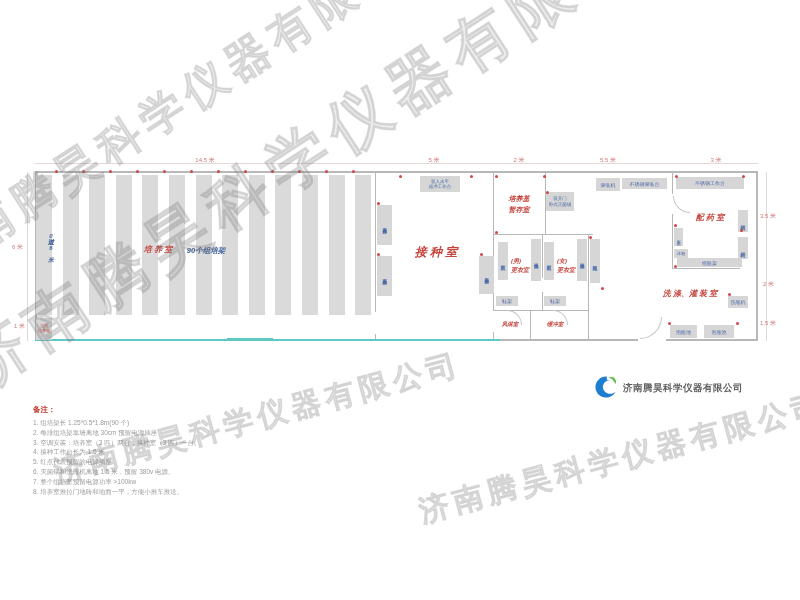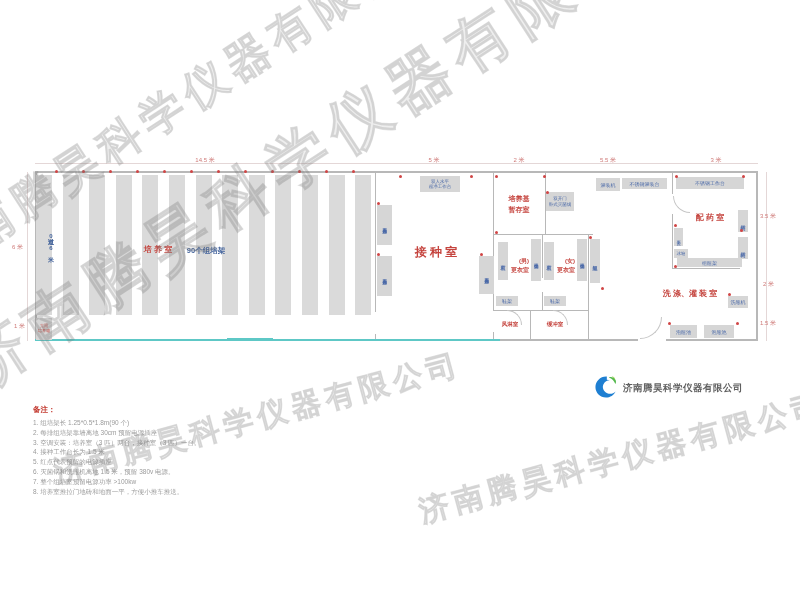--- a/index.html
+++ b/index.html
@@ -16,22 +16,22 @@
   
   .plan{position:absolute;left:0;top:0;width:800px;height:600px;z-index:2;}
   .wall{position:absolute;background:#b8b8b8;}
   .cyanline{position:absolute;background:#5ec8c6;}
   .dimline{position:absolute;background:#e4d7d7;}
   .rack{position:absolute;background:#dadada;}
   .eq{position:absolute;background:#d6d6d6;color:#4a69a8;display:flex;flex-direction:column;
       align-items:center;justify-content:center;text-align:center;line-height:1.2;overflow:hidden;}
   .eq.v{writing-mode:vertical-rl;text-orientation:upright;}
   .eq.red{color:#c5443e;}
-  .lbl{position:absolute;color:#c5443e;white-space:nowrap;text-align:right;line-height:1.5;
-       transform:translateX(-50%);font-weight:700;}
+  .lbl{position:absolute;color:#c5443e;white-space:nowrap;text-align:left;line-height:1.5;
+       transform:translateX(-50%);font-weight:700;font-style:italic;}
   .lbl.blue{color:#44649c;}
   .lbl.v{writing-mode:vertical-rl;text-orientation:upright;transform:none;line-height:1;}
   .dim{position:absolute;color:#cf7a78;white-space:nowrap;font-size:6px;transform:translateX(-50%);}
   .dim.side{transform:none;}
   .dot{position:absolute;width:3px;height:3px;border-radius:50%;background:#d04545;}
   .arc{position:absolute;box-sizing:border-box;border:0 solid #c6c6c6;background:transparent;}
   
   .notes{position:absolute;left:33px;top:361px;z-index:3;margin-top:44px;}
   .notes-title{color:#c3392f;font-size:7.5px;font-weight:700;margin-bottom:3px;}
   .note-item{color:#9b9b9b;font-size:6.5px;line-height:9.8px;white-space:nowrap;}

